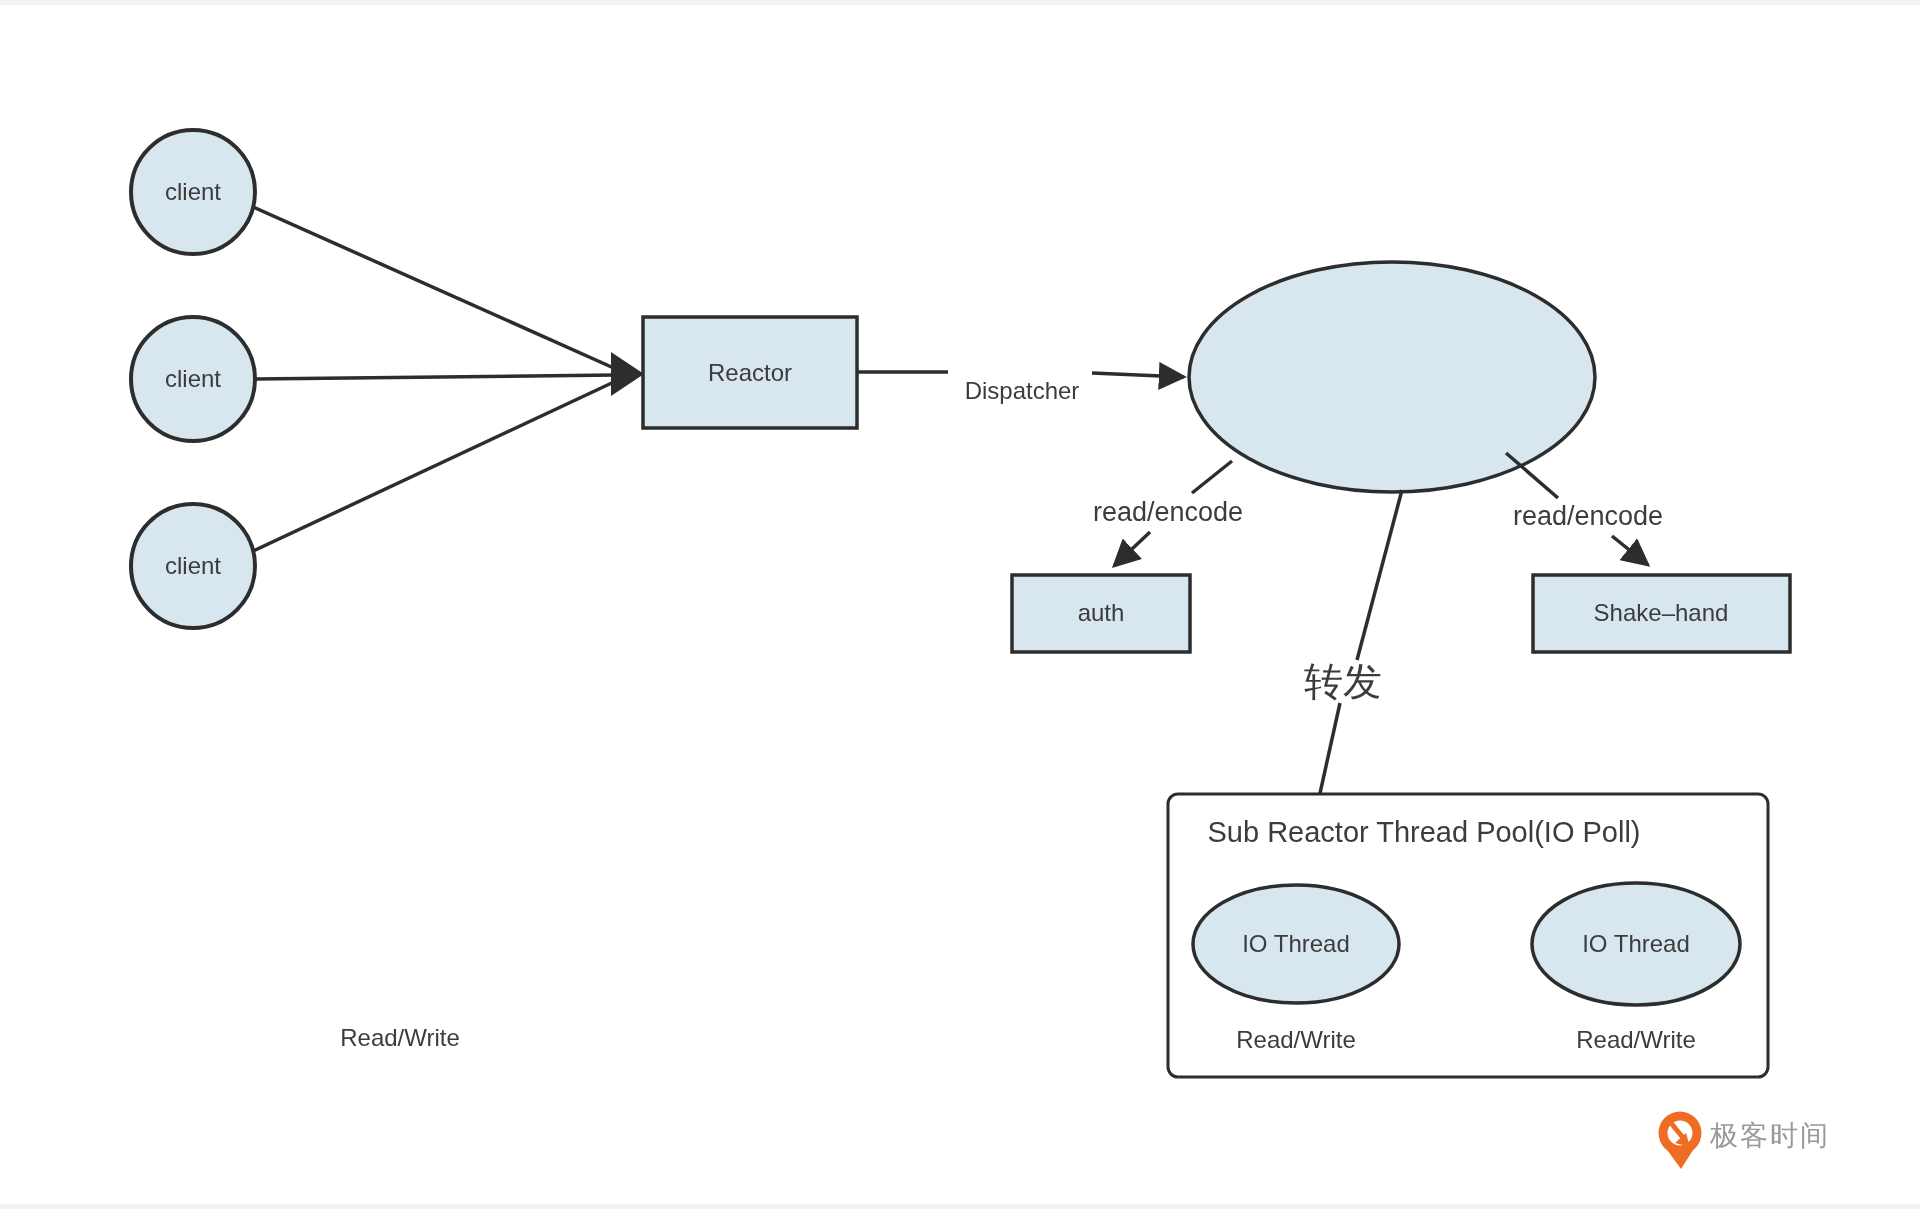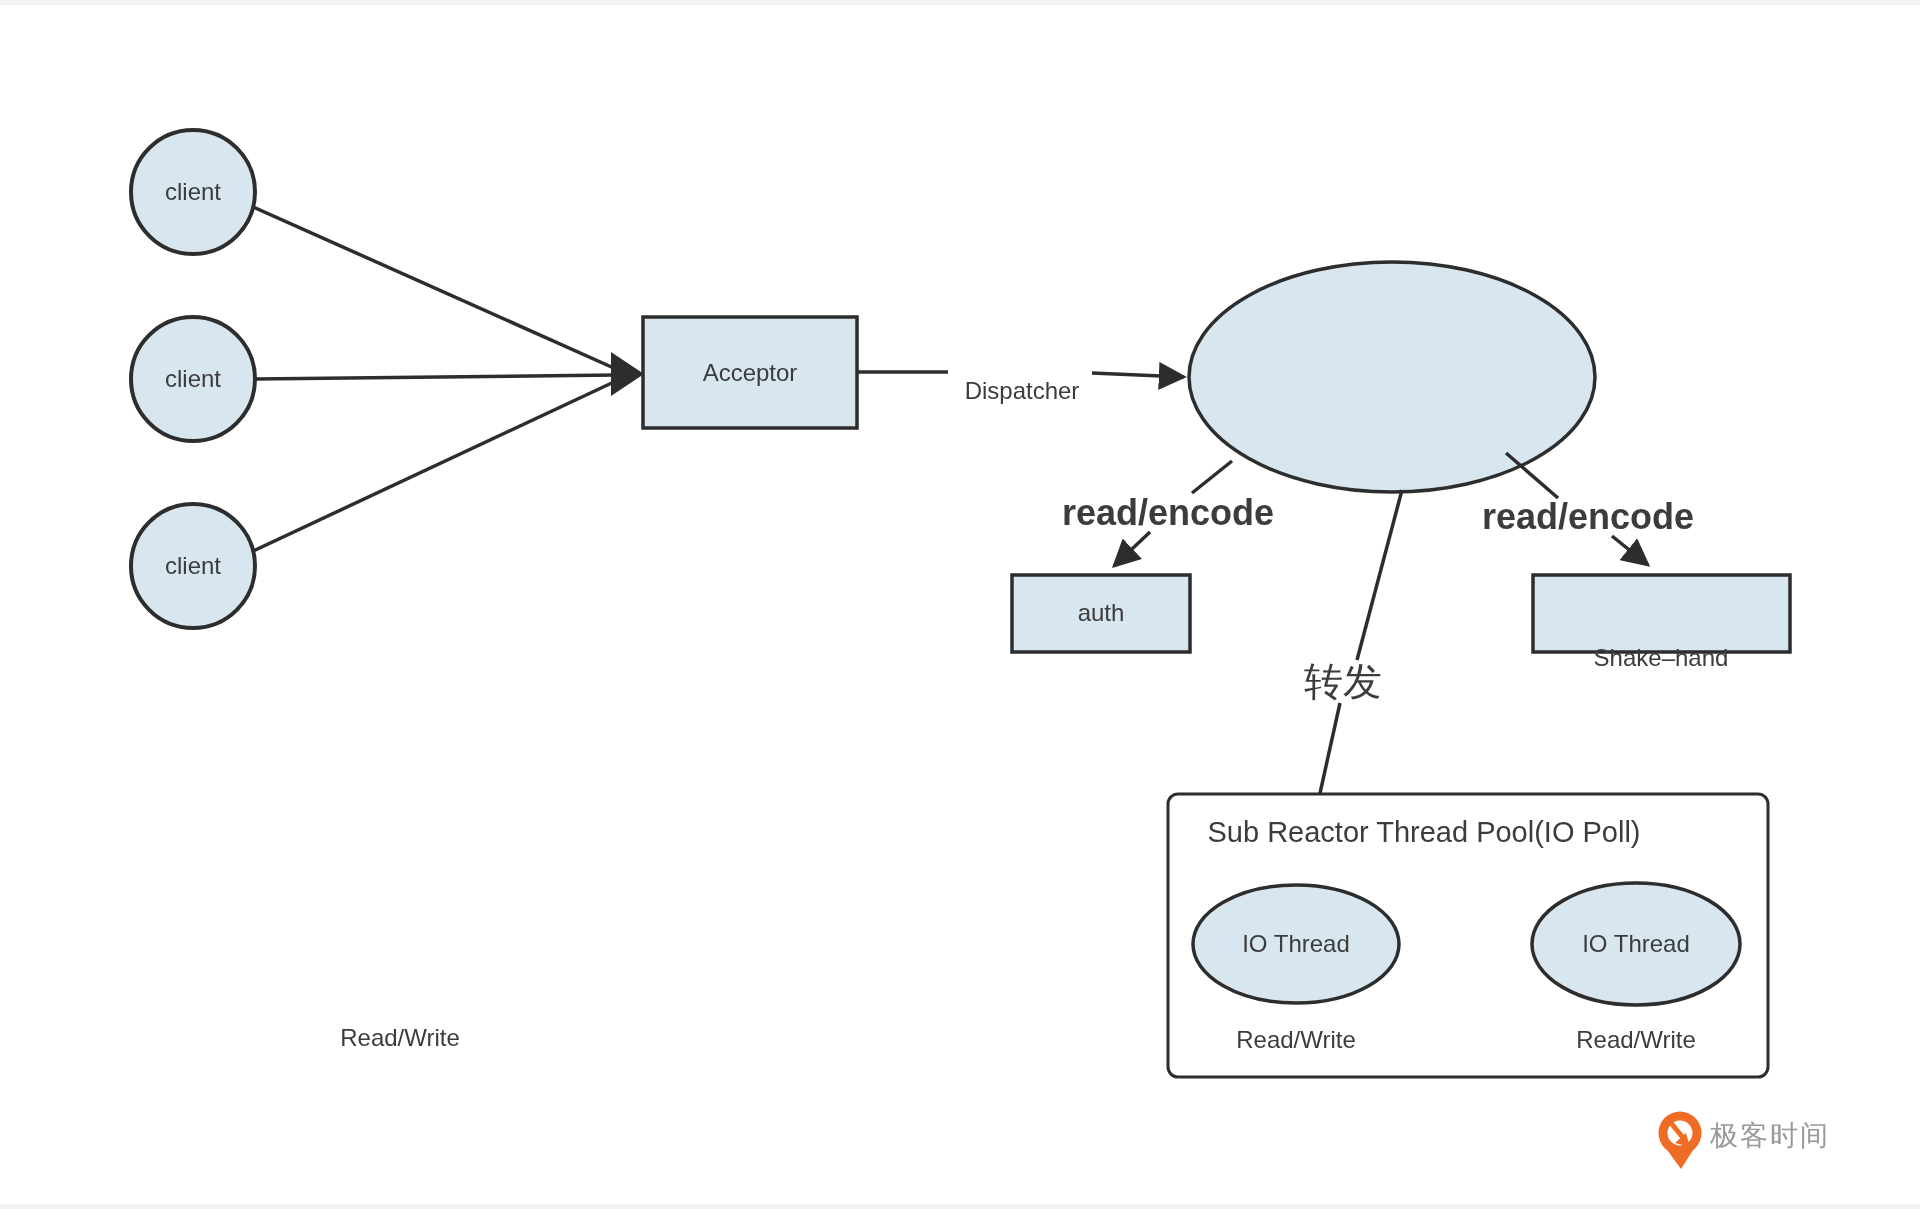--- a/index.html
+++ b/index.html
@@ -25,21 +25,21 @@
   .edge-band{position:absolute;left:0;width:1920px;height:5px;background:#f2f2f2;}
   .node{fill:var(--node-fill);stroke:var(--node-stroke);}
   .panel{fill:var(--box-bg);stroke:var(--node-stroke);}
   .wire{stroke:var(--line);fill:none;}
   .arrowhead{fill:var(--line);stroke:none;}
   .label{
     position:absolute;transform:translate(-50%,-50%);
     font-size:24px;line-height:1.3;color:var(--text);
     white-space:nowrap;text-align:center;
   }
-  .label.small{font-size:36px;font-weight:bold;}
+  .label.small{font-size:27px;}
   .label.multiline{white-space:normal;width:312px;}
   .subtitle{
     position:absolute;left:1168px;top:816px;width:512px;
     font-size:29px;color:var(--text);text-align:center;white-space:nowrap;
   }
   .logo-text{
     position:absolute;left:1710px;top:1117px;
     font-size:28px;letter-spacing:2px;color:var(--logo-text);white-space:nowrap;
   }
 </style>
@@ -95,29 +95,29 @@
       <circle cx="1680" cy="1133" r="12.5" style="fill:#ffffff"></circle>
       <line x1="1671" y1="1123" x2="1684" y2="1139" style="stroke:var(--logo-orange);stroke-width:5"></line>
       <polygon points="1690,1147 1675,1143 1686,1133" style="fill:var(--logo-orange)"></polygon>
     </g>
   </svg>
 
   <div class="label" style="left:193px;top:192px;">client</div>
   <div class="label" style="left:193px;top:379px;">client</div>
   <div class="label" style="left:193px;top:566px;">client</div>
 
-  <div class="label" style="left:750px;top:373px;">Acceptor</div>
+  <div class="label" style="left:750px;top:373px;">Reactor</div>
   <div class="label" style="left:1022px;top:391px;">Dispatcher</div>
 
 
   <div class="label small" style="left:1168px;top:513px;">read/encode</div>
   <div class="label small" style="left:1588px;top:517px;">read/encode</div>
 
   <div class="label" style="left:1101px;top:613px;">auth</div>
-  <div class="label" style="left:1661px;top:613px;margin-top:45px;">Shake–hand</div>
+  <div class="label" style="left:1661px;top:613px;">Shake–hand</div>
 
   <div class="label" style="left:1343px;top:682px;font-size:39px;">转发</div>
 
   <div class="subtitle">Sub Reactor Thread Pool(IO Poll)</div>
 
   <div class="label" style="left:1296px;top:944px;">IO Thread</div>
   <div class="label" style="left:1636px;top:944px;">IO Thread</div>
 
   <div class="label" style="left:1296px;top:1040px;">Read/Write</div>
   <div class="label" style="left:1636px;top:1040px;">Read/Write</div>

